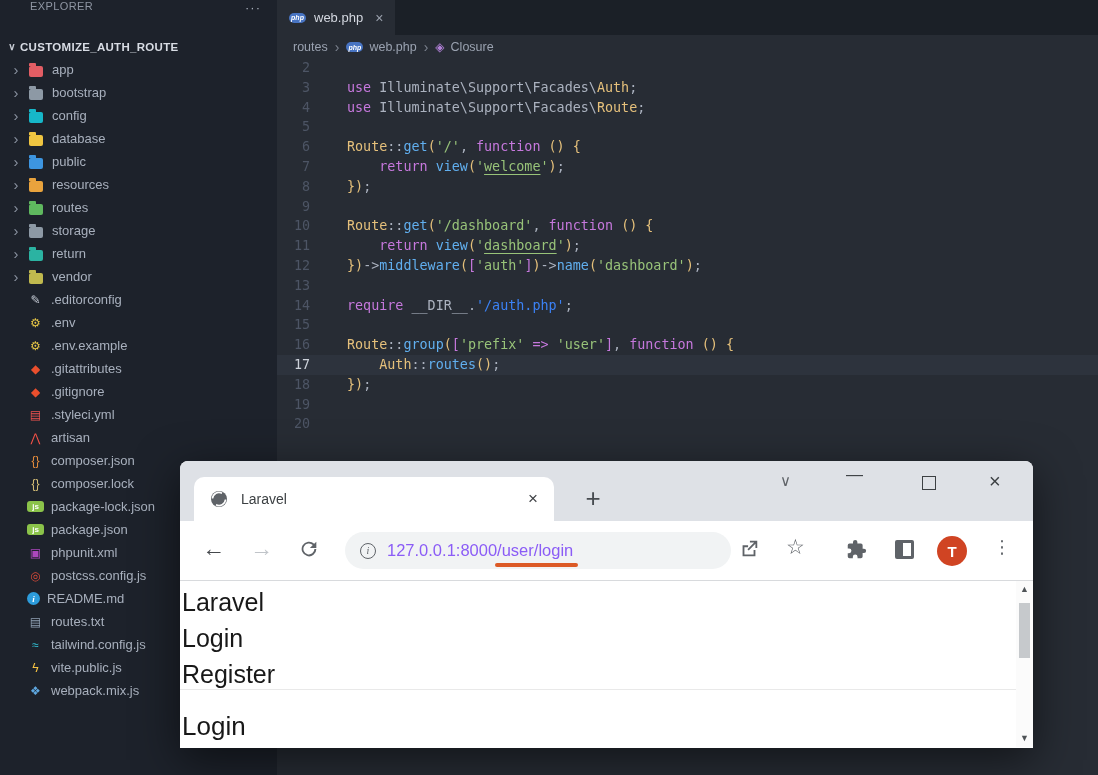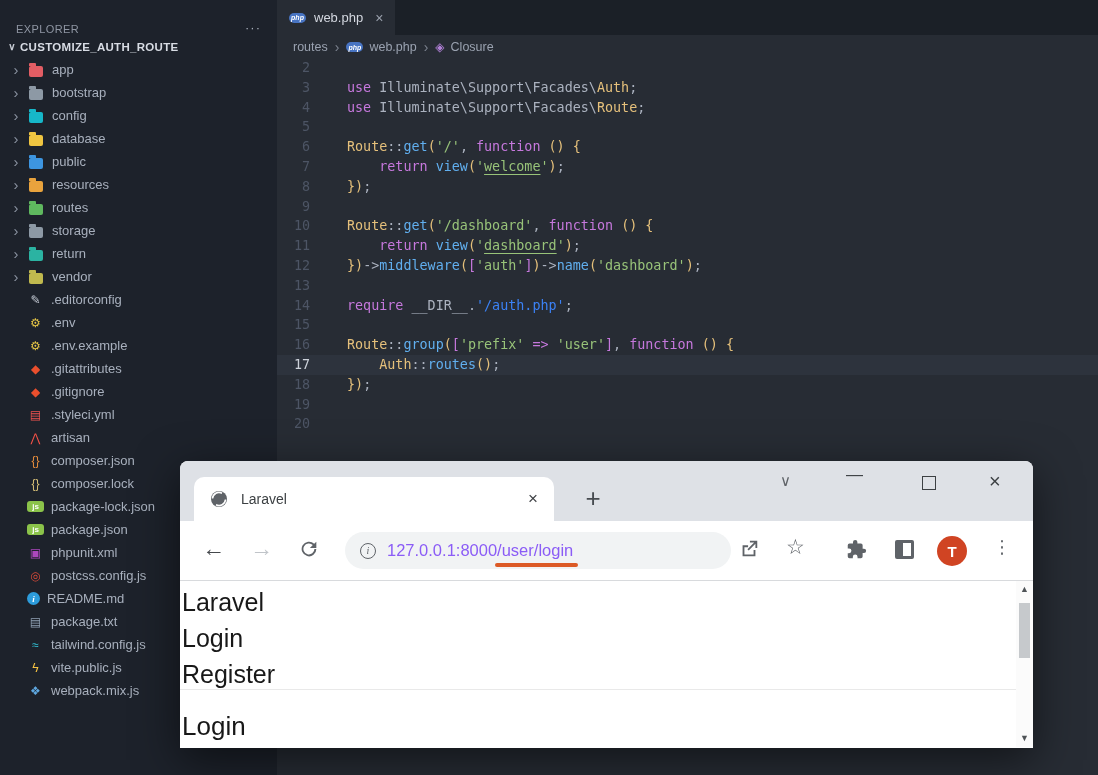--- a/index.html
+++ b/index.html
@@ -1,22 +1,22 @@
 <!DOCTYPE html>
 <html><head>
 <meta charset="utf-8">
 <style>
   * { margin:0; padding:0; box-sizing:border-box; }
   html,body { width:1098px; height:775px; overflow:hidden; }
   body { position:relative; background:#272c34; font-family:"Liberation Sans",sans-serif; }
 
   
   .sidebar { position:absolute; left:0; top:0; width:277px; height:775px; background:#1d222b; }
-  .exp-head { height:35px; display:flex; align-items:flex-end; justify-content:space-between;
-              padding:0 16px 0 16px; color:#8f96a3; font-size:11px; letter-spacing:.4px; }
+  .exp-head { height:35px; display:flex; align-items:flex-start; justify-content:space-between;
+              padding:0 16px 0 30px; color:#8f96a3; font-size:11px; letter-spacing:.4px; }
   .exp-actions { color:#aab1bd; font-size:13px; letter-spacing:1px; cursor:pointer; }
   .project-row { height:23px; display:flex; align-items:center; padding-left:4px;
                  color:#d8dce4; font-weight:bold; font-size:11.5px; letter-spacing:.3px; }
   .project-chevron { width:16px; text-align:center; font-size:10px; color:#c6cbd3; }
   .exp-row { height:23px; display:flex; align-items:center; padding-left:8px;
              color:#a8b0bd; font-size:13px; cursor:pointer; }
   .exp-chevron { width:16px; text-align:center; color:#8b93a1; font-size:15px; line-height:14px; flex:none; }
   .exp-icon { width:17px; height:16px; margin:0 7px 0 3px; display:flex; align-items:center;
               justify-content:center; font-size:12px; flex:none; }
   .exp-icon.folder { width:14px; height:11px; border-radius:2px; background:currentColor;
@@ -260,21 +260,21 @@
         <span class="exp-chevron"></span>
         <span class="exp-icon chip round" style="color: rgb(45, 156, 219);">
           <i>i</i>
         </span>
         <span class="exp-label">README.md</span>
       </div>
 
       <div class="exp-row">
         <span class="exp-chevron"></span>
         <span class="exp-icon" style="color: rgb(143, 160, 179);">▤</span>
-        <span class="exp-label">package.txt</span>
+        <span class="exp-label">routes.txt</span>
       </div>
 
 
       <div class="exp-row">
         <span class="exp-chevron"></span>
         <span class="exp-icon" style="color: rgb(49, 196, 216);">≈</span>
         <span class="exp-label">tailwind.config.js</span>
       </div>
 
       <div class="exp-row">

